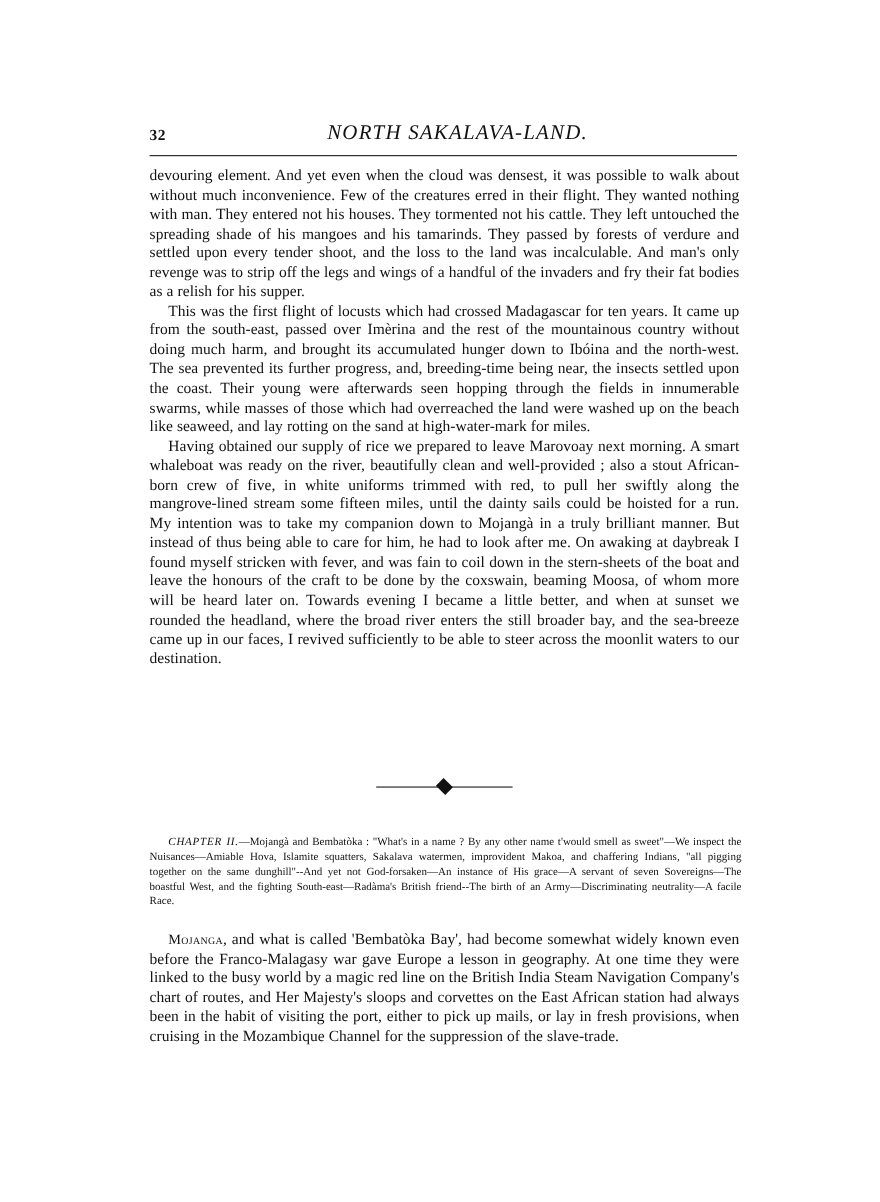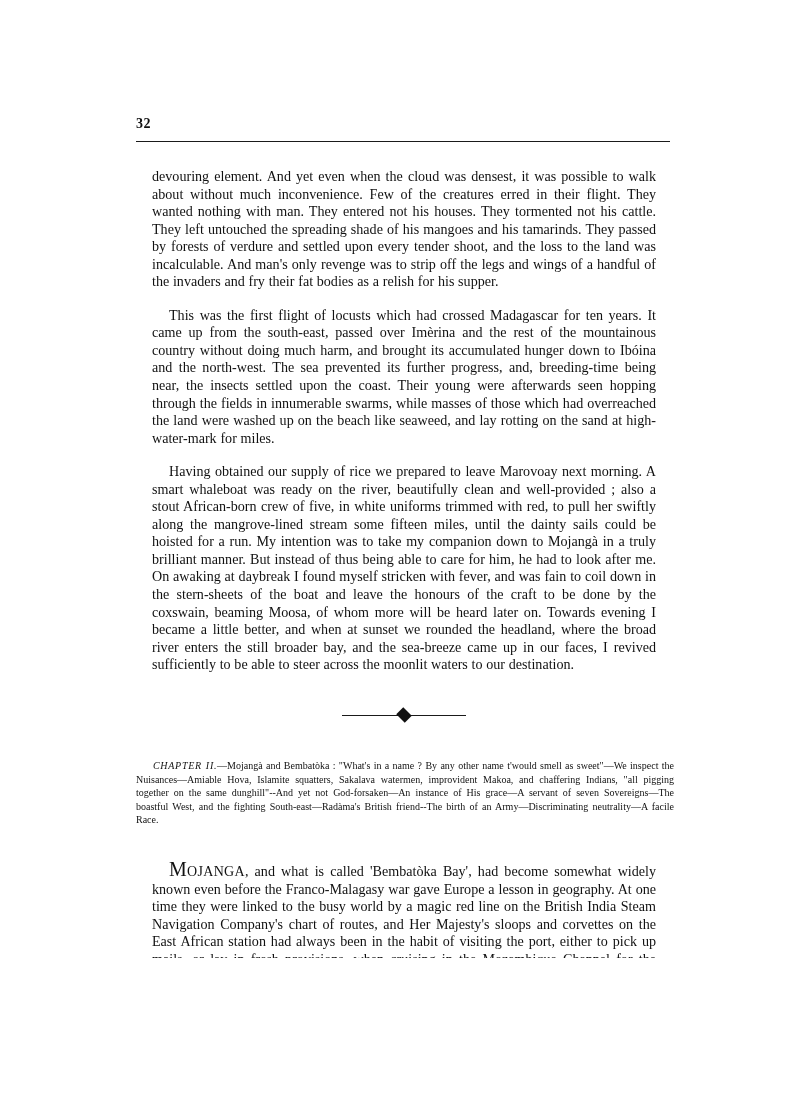--- a/index.html
+++ b/index.html
@@ -55,21 +55,21 @@
     border-top: 1.6px solid #1a1a1a;
   }
   
   .textblock {
     position: absolute;
     left: 136px;
     top: 152px;
     width: 536px;
   }
   .para {
-    margin: 16px;
+    margin: 0;
     font-size: 14.1px;
     line-height: 17.55px;
     text-align: justify;
     text-justify: inter-word;
     word-spacing: 0.2px;
     hyphens: none;
     font-family: Liberation Serif, serif;
   }
   .para.indent {
     text-indent: 17px;
@@ -126,31 +126,32 @@
   }
   
   .closing {
     position: absolute;
     left: 136px;
     top: 845px;
     width: 536px;
   }
   .smallcaps-lead {
     font-variant: small-caps;
-    font-size: 20px;
+    font-size: 13px;
     letter-spacing: 0.3px;
   }
 </style>
 </head>
 <body>
 
 <div class="page">
 
   <div class="header">
     <span class="folio">32</span>
+    <span class="running-title">NORTH SAKALAVA-LAND.</span>
   </div>
   <div class="header-rule"></div>
 
   <div class="textblock">
     <p class="para">devouring element.  And yet even when the cloud was densest, it was possible to walk about without much inconvenience.  Few of the creatures erred in their flight.  They wanted nothing with man.  They entered not his houses.  They tormented not his cattle.  They left untouched the spreading shade of his mangoes and his tamarinds.  They passed by forests of verdure and settled upon every tender shoot, and the loss to the land was incalculable.  And man's only revenge was to strip off the legs and wings of a handful of the invaders and fry their fat bodies as a relish for his supper.</p>
     <p class="para indent">This was the first flight of locusts which had crossed Madagascar for ten years.  It came up from the south-east, passed over Imèrina and the rest of the mountainous country without doing much harm, and brought its accumulated hunger down to Ibóina and the north-west. The sea prevented its further progress, and, breeding-time being near, the insects settled upon the coast.  Their young were afterwards seen hopping through the fields in innumerable swarms, while masses of those which had overreached the land were washed up on the beach like seaweed, and lay rotting on the sand at high-water-mark for miles.</p>
     <p class="para indent">Having obtained our supply of rice we prepared to leave Marovoay next morning.  A smart whaleboat was ready on the river, beautifully clean and well-provided ; also a stout African-born crew of five, in white uniforms trimmed with red, to pull her swiftly along the mangrove-lined stream some fifteen miles, until the dainty sails could be hoisted for a run.  My intention was to take my companion down to Mojangà in a truly brilliant manner.  But instead of thus being able to care for him, he had to look after me.  On awaking at daybreak I found myself stricken with fever, and was fain to coil down in the stern-sheets of the boat and leave the honours of the craft to be done by the coxswain, beaming Moosa, of whom more will be heard later on.  Towards evening I became a little better, and when at sunset we rounded the headland, where the broad river enters the still broader bay, and the sea-breeze came up in our faces, I revived sufficiently to be able to steer across the moonlit waters to our destination.</p>
   </div>
 
   <div class="ornament">

